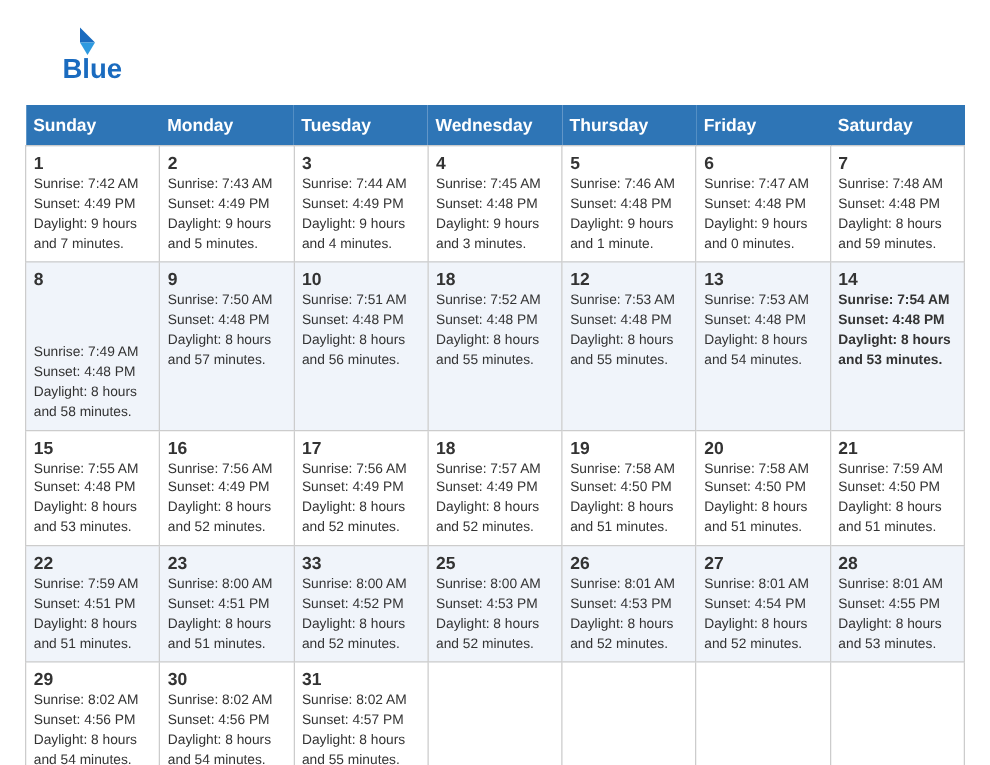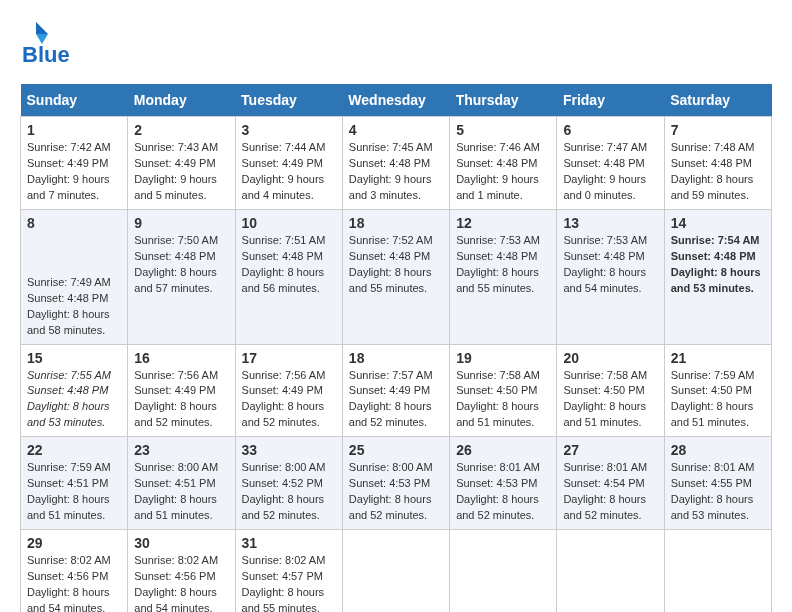--- a/index.html
+++ b/index.html
@@ -8,20 +8,21 @@
       background: #fff;
       width: 792px;
       min-height: 612px;
       padding: 20px;
     }
     .header {
       display: flex;
       justify-content: space-between;
       align-items: center;
       margin-bottom: 16px;
+      margin-left: 28px;
     }
     .logo {
       display: flex;
       flex-direction: column;
       align-items: flex-start;
     }
     .logo-text {
       display: flex;
       align-items: center;
       font-size: 22px;
@@ -204,21 +205,21 @@
         <td>
           <span class="day-number">14</span>
           <div class="day-info" style="white-space: pre-line; font-weight: bold;">Sunrise: 7:54 AM
 Sunset: 4:48 PM
 Daylight: 8 hours and 53 minutes.</div>
         </td>
       </tr>
       <tr>
         <td>
           <span class="day-number">15</span>
-          <div class="day-info" style="white-space: pre-line; font-style: italic;">Sunrise: 7:55 AM
+          <div class="day-info" style="white-space: pre-line;">Sunrise: 7:55 AM
 Sunset: 4:48 PM
 Daylight: 8 hours and 53 minutes.</div>
         </td>
         <td>
           <span class="day-number">16</span>
           <div class="day-info" style="white-space: pre-line;">Sunrise: 7:56 AM
 Sunset: 4:49 PM
 Daylight: 8 hours and 52 minutes.</div>
         </td>
         <td>

